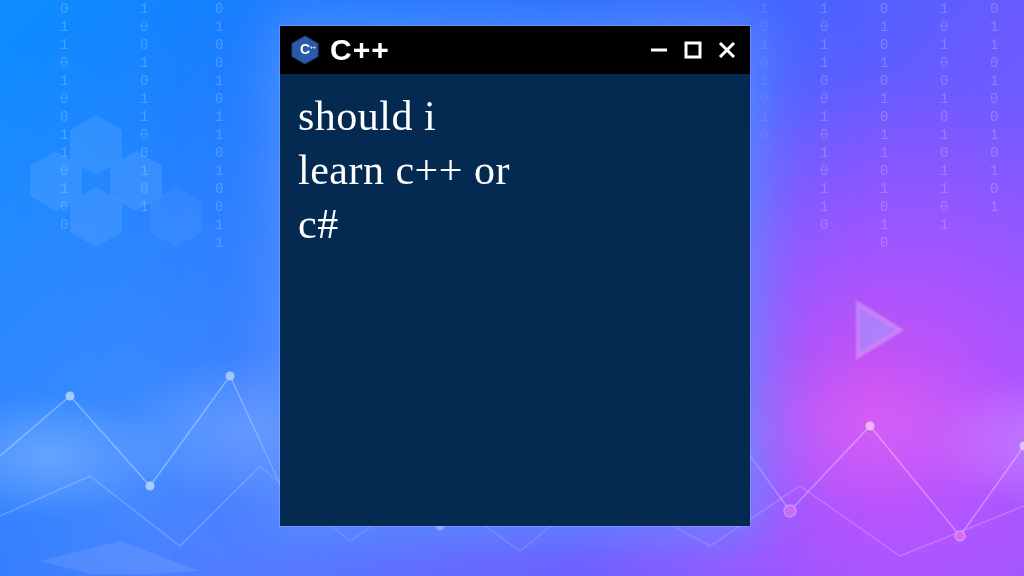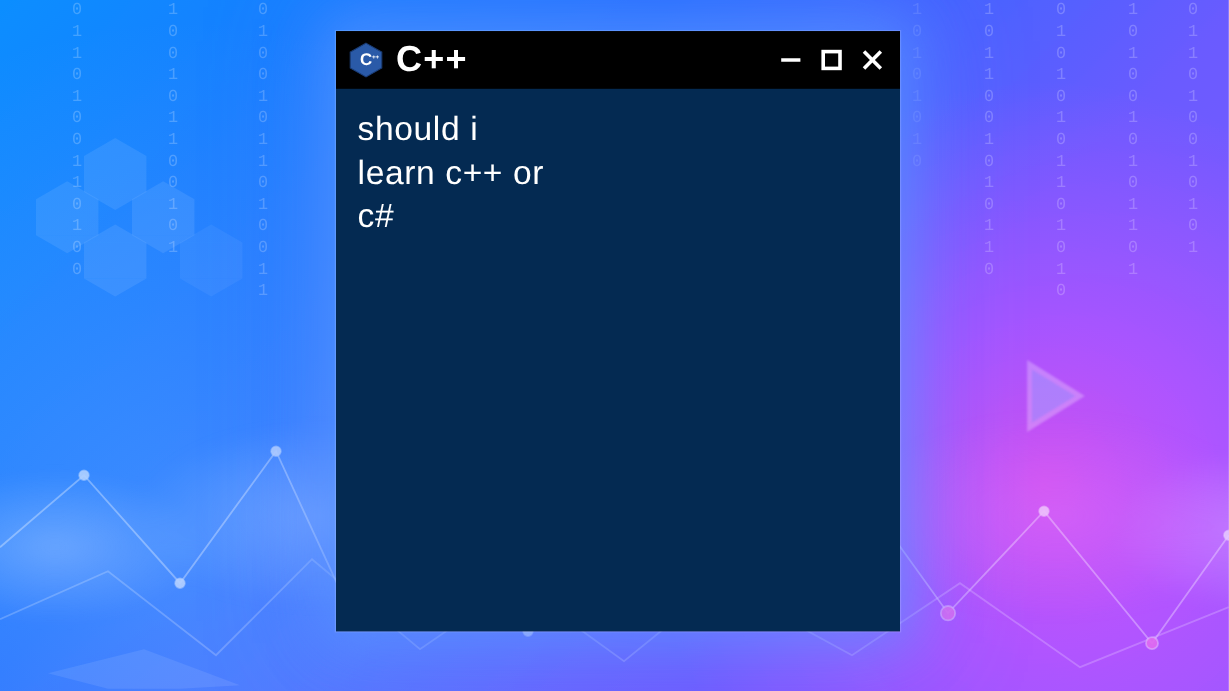--- a/index.html
+++ b/index.html
@@ -144,22 +144,22 @@
     display: flex; align-items: center; justify-content: center;
     color: #fff;
     cursor: pointer;
   }
   .win-controls svg { display: block; }
 
   .terminal-body {
     flex: 1;
     background: #042a52;
     color: #ffffff;
-    font-family: Liberation Sans, sans-serif;
-    font-size: 28px;
+    font-family: Liberation Serif, serif;
+    font-size: 42px;
     line-height: 1.28;
     padding: 16px 18px;
     white-space: pre-wrap;
     word-wrap: break-word;
     letter-spacing: 0.5px;
   }
 
 </style>
 </head>
 <body>

